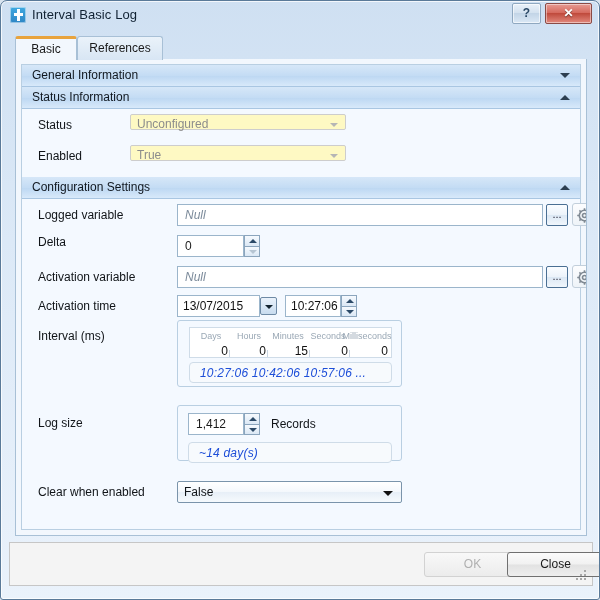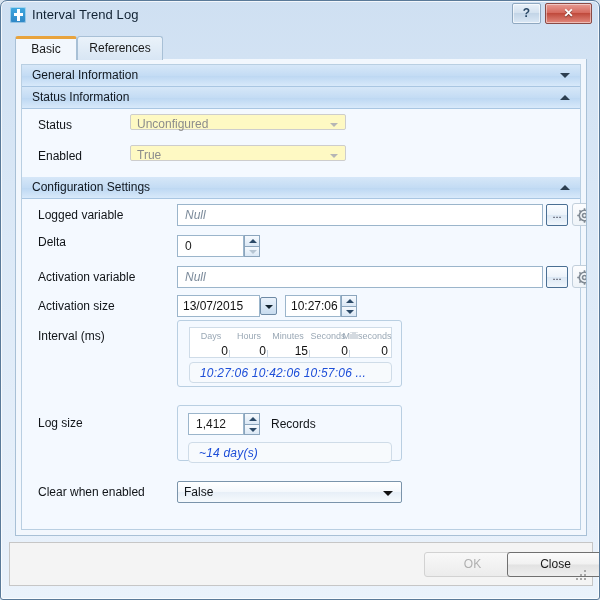--- a/index.html
+++ b/index.html
@@ -278,21 +278,21 @@
 </style>
 </head>
 <body>
 
 <div class="window">
 
   <div class="titlebar">
     <div class="title-icon">
       <span class="glyph"></span>
     </div>
-    <div class="title-text">Interval Trend Log</div>
+    <div class="title-text">Interval Basic Log</div>
     <div class="btn-help">?</div>
     <div class="btn-close">✕</div>
   </div>
 
   <div class="tabstrip">
     <div class="tabline"></div>
     <div class="tab active">Basic</div>
     <div class="tab inactive">References</div>
   </div>
 
@@ -356,21 +356,21 @@
       <div class="gear-btn" style="left:550px;top:200px;">
         <svg width="17" height="17" viewBox="0 0 17 17">
           <g fill="none" stroke="#808a94" stroke-width="1.6">
             <circle cx="8.5" cy="8.5" r="5.2"></circle>
             <circle cx="8.5" cy="8.5" r="2.0"></circle>
             <path d="M8.5 1.2v2.2M8.5 13.6v2.2M1.2 8.5h2.2M13.6 8.5h2.2M3.4 3.4l1.6 1.6M12 12l1.6 1.6M13.6 3.4L12 5M5 12l-1.6 1.6"></path>
           </g>
         </svg>
       </div>
 
-      <div class="lbl-field" style="left:16px;top:234px;">Activation size</div>
+      <div class="lbl-field" style="left:16px;top:234px;">Activation time</div>
       <div class="datebox" style="left:155px;top:230px;width:83px;">13/07/2015</div>
       <div class="date-arrow" style="left:238px;top:232px;">
         <span class="t"></span>
       </div>
       <div class="datebox" style="left:263px;top:230px;width:56px;">10:27:06</div>
       <div class="spin" style="left:319px;top:230px;">
         <div class="up">
             <span class="tri"></span>
           </div>
         <div class="dn">

